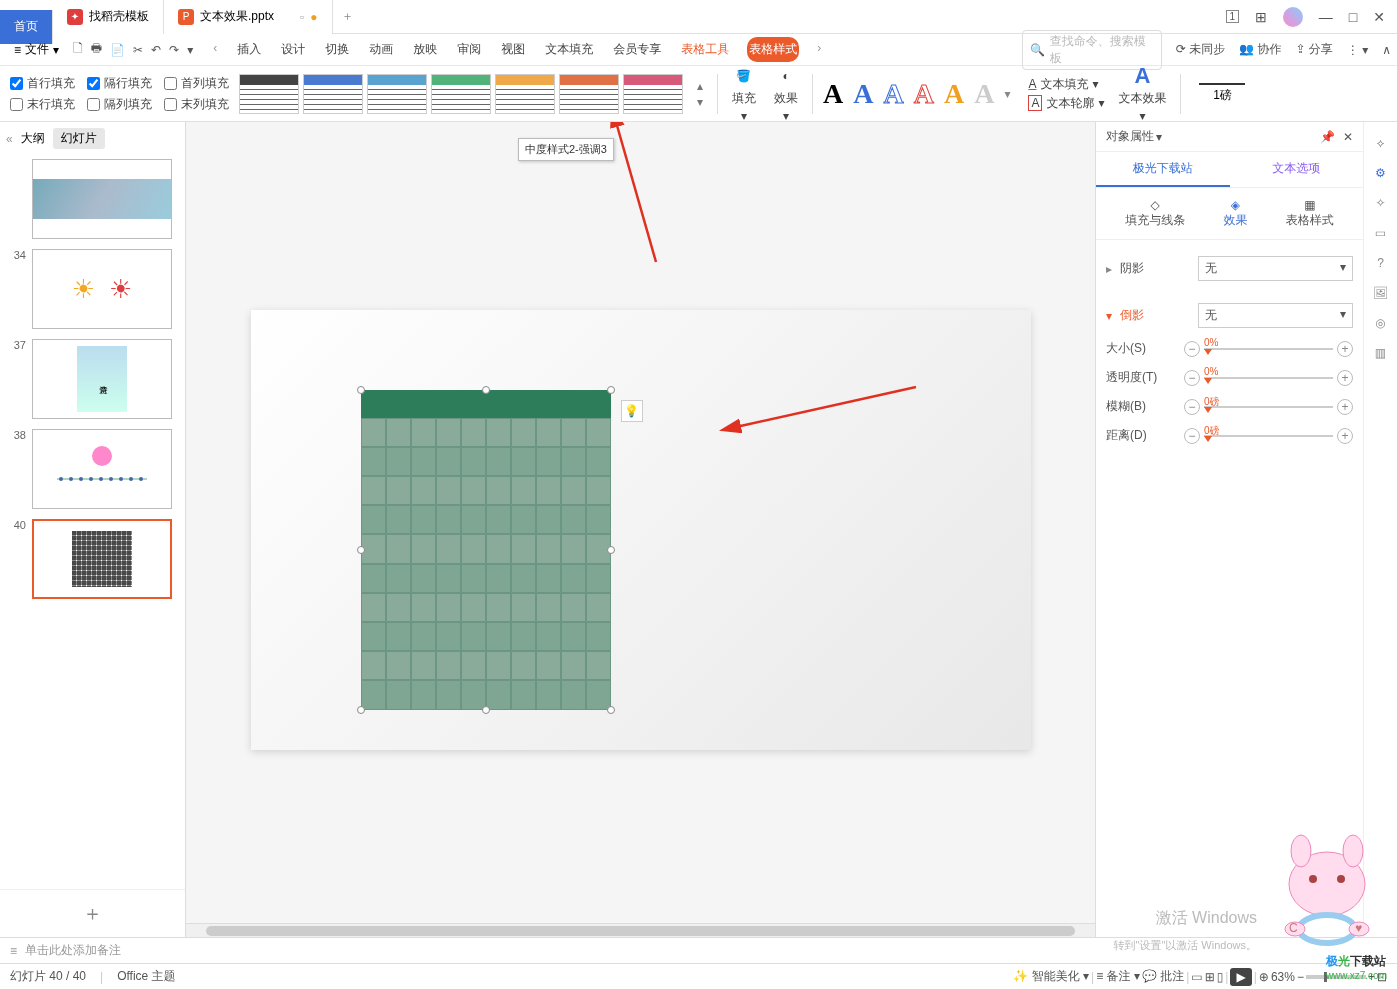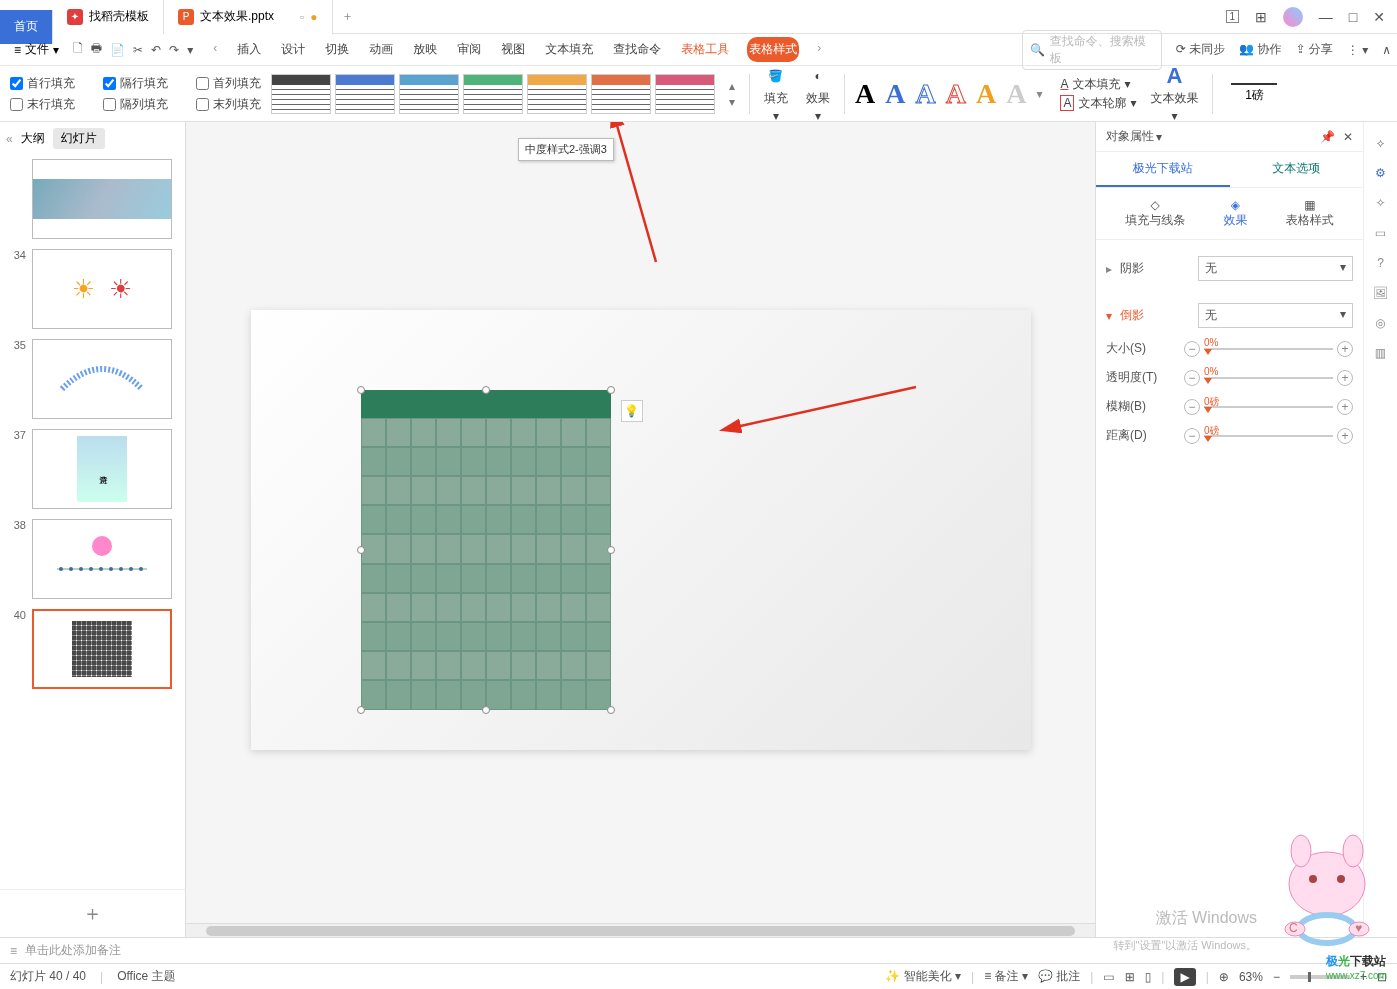--- a/index.html
+++ b/index.html
@@ -17,21 +17,21 @@
 .filebtn{display:flex;align-items:center;gap:4px;padding:2px 8px;}
 .qat{display:flex;gap:8px;color:#555;align-items:center;}
 .menutabs{display:flex;gap:16px;margin-left:12px;color:#444;}
 .menutabs span{padding:4px 2px;}
 .menutabs .tooltab{color:#ea5a2b;}
 .pill{background:#ea5a2b;color:#fff;padding:3px 10px;border-radius:10px;}
 .mright{margin-left:auto;display:flex;align-items:center;gap:14px;color:#555;}
 .search{border:1px solid #ddd;border-radius:4px;padding:2px 8px;color:#999;width:140px;display:flex;align-items:center;gap:4px;}
 .ribbon{height:56px;display:flex;align-items:center;background:#fff;border-bottom:1px solid #e0e0e0;padding:0 10px;gap:10px;}
 .chkcol{display:flex;flex-direction:column;gap:4px;}
-.chkrow{display:flex;gap:28px;align-items:flex-end;}
+.chkrow{display:flex;gap:12px;align-items:flex-end;}
 .chk{display:flex;align-items:center;gap:4px;color:#444;}
 .chk input{margin:0;}
 .styles{display:flex;gap:4px;}
 .tstyle{width:60px;height:40px;border:1px solid #ccc;display:flex;flex-direction:column;}
 .tstyle .hdr{height:10px;}
 .tstyle .bod{flex:1;background:repeating-linear-gradient(#fff,#fff 4px,#666 4px,#666 5px);}
 .stylemore{width:14px;display:flex;flex-direction:column;justify-content:center;align-items:center;gap:2px;color:#777;}
 .ribbtn{display:flex;flex-direction:column;align-items:center;gap:2px;color:#444;padding:0 4px;}
 .ribbtn .ico{width:24px;height:24px;display:flex;align-items:center;justify-content:center;}
 .arts{display:flex;gap:10px;align-items:center;}
@@ -58,39 +58,39 @@
 .seltable .tbody{flex:1;background:#7fa593;display:grid;grid-template-columns:repeat(10,1fr);grid-template-rows:repeat(10,1fr);}
 .seltable .tbody div{border:1px solid #6b9683;}
 .handle{width:8px;height:8px;background:#fff;border:1px solid #888;border-radius:50%;position:absolute;}
 .lightbulb{position:absolute;width:22px;height:22px;border:1px solid #ccc;background:#fff;display:flex;align-items:center;justify-content:center;right:-32px;top:10px;}
 .arrow{position:absolute;pointer-events:none;}
 .tooltip{position:absolute;background:#fff;border:1px solid #bbb;padding:3px 6px;font-size:11px;color:#333;box-shadow:1px 1px 3px rgba(0,0,0,.2);}
 .rpanel{width:268px;border-left:1px solid #ddd;background:#fff;display:flex;flex-direction:column;}
 .rhdr{padding:6px 10px;border-bottom:1px solid #eee;display:flex;align-items:center;color:#555;}
 .rhdr .pin{margin-left:auto;display:flex;gap:8px;}
 .rtabs{display:flex;border-bottom:1px solid #eee;}
-.rtabs span{flex:1;text-align:center;padding:8px;color:#0f766e;}
+.rtabs span{flex:1;text-align:center;padding:8px;color:#8b5cf6;}
 .rtabs .act{border-bottom:2px solid #3a6fd8;color:#3a6fd8;}
 .ricons{display:flex;justify-content:space-around;padding:10px;border-bottom:1px solid #eee;color:#555;}
 .ricons .col{text-align:center;}
 .ricons .act{color:#3a6fd8;}
 .rprops{padding:10px;}
 .rprop{display:flex;align-items:center;padding:6px 0;gap:8px;}
 .rprop .lbl{width:70px;color:#555;}
 .rprop select,.rprop .sel{flex:1;border:1px solid #ccc;padding:3px 6px;background:#fff;color:#555;}
 .rprop .sliderwrap{flex:1;display:flex;align-items:center;gap:4px;}
 .rprop .minus,.rprop .plus{width:16px;height:16px;border:1px solid #bbb;border-radius:50%;text-align:center;line-height:14px;color:#888;}
 .rprop .slider{flex:1;height:16px;position:relative;}
 .rprop .slider .track{height:2px;background:#ccc;position:absolute;top:7px;width:100%;}
 .rprop .slider .val{position:absolute;top:-4px;left:0;font-size:10px;color:#ea5a2b;}
 .rprop .slider .tri{position:absolute;top:8px;left:0;width:0;height:0;border-left:4px solid transparent;border-right:4px solid transparent;border-top:6px solid #ea5a2b;}
 .rsidebar{width:34px;border-left:1px solid #eee;display:flex;flex-direction:column;align-items:center;gap:16px;padding-top:14px;color:#888;}
 .notesbar{height:26px;border-top:1px solid #ddd;display:flex;align-items:center;padding:0 10px;color:#999;gap:8px;}
 .statusbar{height:26px;border-top:1px solid #ddd;display:flex;align-items:center;padding:0 10px;color:#555;gap:14px;font-size:11px;}
-.statusbar .right{margin-left:auto;display:flex;align-items:center;gap:10px;}
+.statusbar .right{margin-left:auto;display:flex;align-items:center;gap:2px;}
 .bunny{position:absolute;right:10px;bottom:40px;width:120px;height:120px;}
 .watermark{position:absolute;right:140px;bottom:60px;color:#bbb;font-size:16px;}
 .watermark2{position:absolute;right:140px;bottom:36px;color:#bbb;font-size:11px;}
 .logo{position:absolute;right:10px;bottom:8px;font-size:13px;font-weight:bold;}
 .logo .g{color:#39b54a;}
 .logo .b{color:#2196f3;}
 .logo .url{color:#39b54a;font-size:10px;font-weight:normal;display:block;}
 .scrollh{position:absolute;bottom:0;left:0;right:0;height:14px;background:#f0f0f0;border-top:1px solid #ddd;}
 .scrollh .sthumb{position:absolute;left:20px;right:20px;top:2px;height:10px;background:#ccc;border-radius:5px;}
 svg{overflow:visible;}
@@ -137,21 +137,21 @@
   <div class="menutabs">
     <span style="color:#999">‹</span>
     <span>插入</span>
     <span>设计</span>
     <span>切换</span>
     <span>动画</span>
     <span>放映</span>
     <span>审阅</span>
     <span>视图</span>
     <span>文本填充</span>
-    <span>查找命令</span>
+    <span>会员专享</span>
     <span class="tooltab">表格工具</span>
     <span class="pill">表格样式</span>
     <span style="color:#999">›</span>
   </div>
   <div class="mright">
     <div class="search">🔍 <span style="color:#bbb">查找命令、搜索模板</span></div>
     <span>⟳ <span>未同步</span></span>
     <span>👥 <span>协作</span></span>
     <span>⇪ <span>分享</span></span>
     <span>⋮ ▾</span>
@@ -263,28 +263,20 @@
             <div style="width:100%;height:40px;background:linear-gradient(120deg,#7ab,#abc,#9cd)"></div>
           </div>
         </div>
         <div class="thumb">
           <div class="num">34</div>
           <div class="slide">
             <div style="display:flex;gap:14px">
               <span style="color:#f5a623;font-size:26px">☀</span>
               <span style="color:#e03e3e;font-size:26px">☀</span>
             </div>
-          </div>
-        </div>
-        <div class="thumb">
-          <div class="num">35</div>
-          <div class="slide">
-            <svg width="100" height="40">
-              <path d="M10,30 Q50,-10 90,30" stroke="#6aa0e8" stroke-width="6" fill="none" stroke-dasharray="2,2"></path>
-            </svg>
           </div>
         </div>
         <div class="thumb">
           <div class="num">37</div>
           <div class="slide">
             <div style="width:50px;height:66px;background:linear-gradient(#bde,#cfe);display:flex;align-items:center;justify-content:center;font-size:8px;writing-mode:vertical-rl">诗意</div>
           </div>
         </div>
         <div class="thumb">
           <div class="num">38</div>

